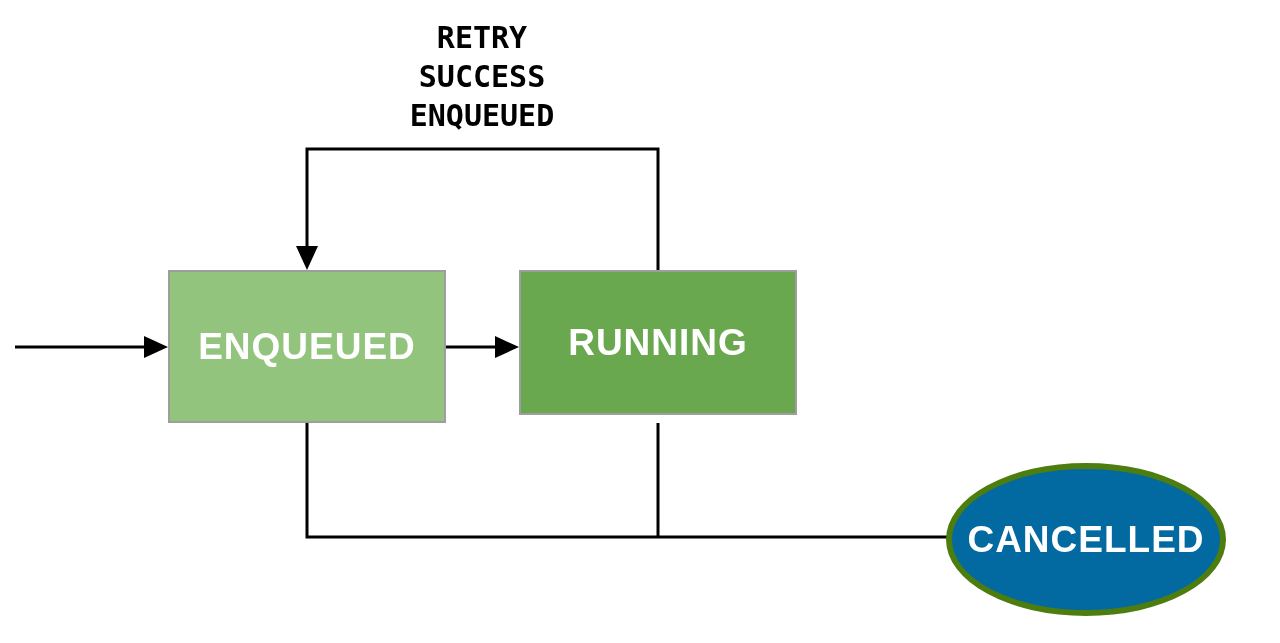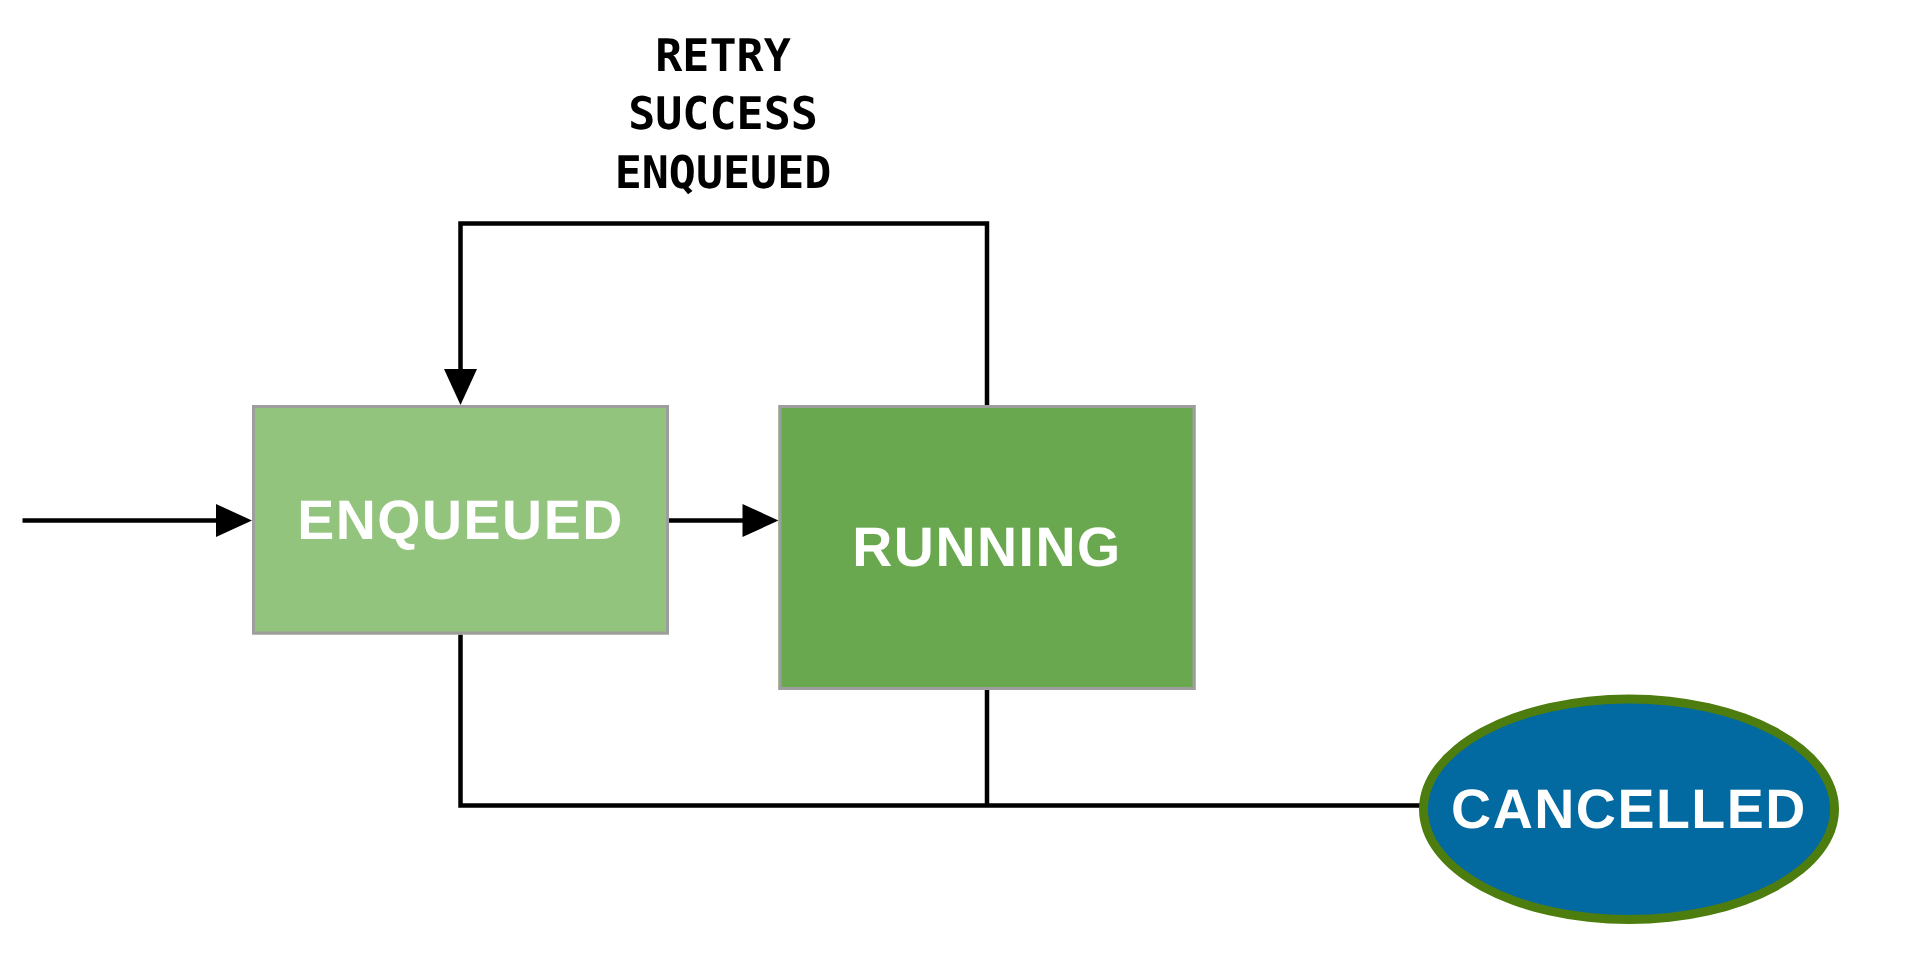--- a/index.html
+++ b/index.html
@@ -48,21 +48,21 @@
     top: 270px;
     width: 278px;
     height: 153px;
     background: #93c47d;
     border: 2px solid #9e9e9e;
   }
   .state-running {
     left: 519px;
     top: 270px;
     width: 278px;
-    height: 190px;
+    height: 145px;
     background: #6aa84f;
     border: 2px solid #9e9e9e;
   }
   .state-cancelled {
     left: 946px;
     top: 463px;
     width: 280px;
     height: 153px;
     background: #0369a1;
     border: 6px solid #4d7c0f;

